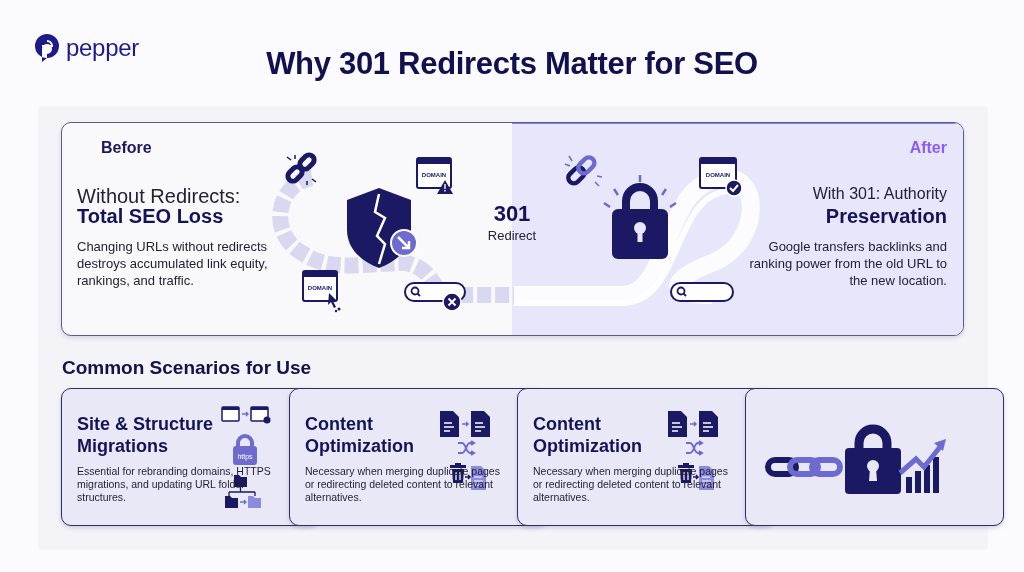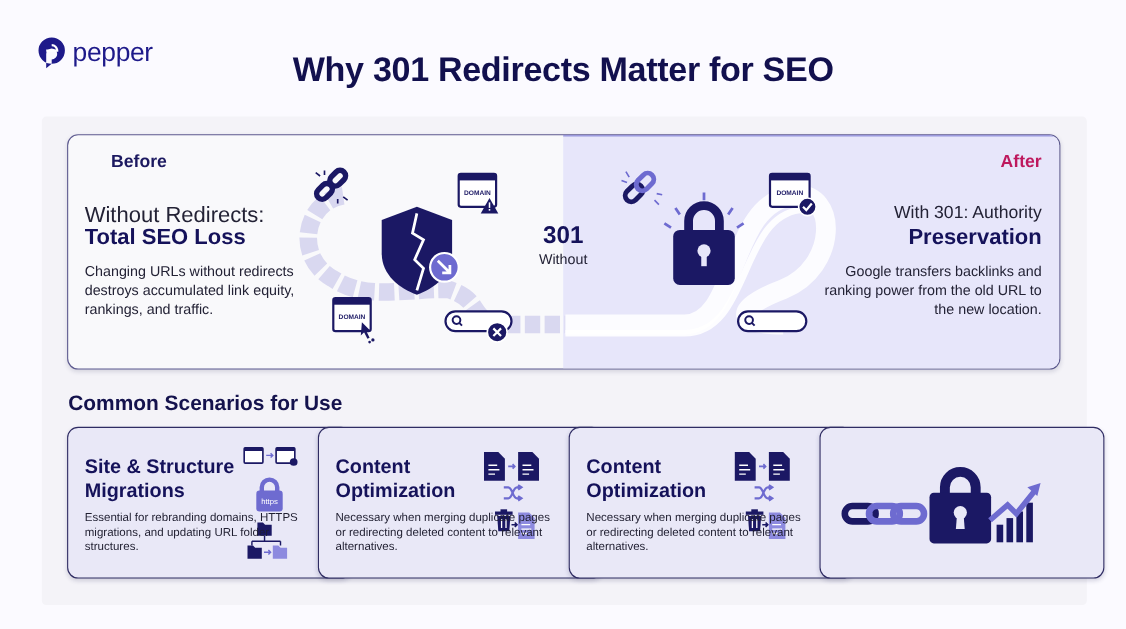--- a/index.html
+++ b/index.html
@@ -29,21 +29,21 @@
     background: #f9f9fb;
     box-shadow: 0 2px 4px rgba(40,40,90,.15);
   }
   .compare .after-bg {
     position: absolute; left: 450px; top: 0; right: 0; bottom: 0; background: #e7e6fa;
   }
   .compare .top-line-after {
     position: absolute; left: 450px; right: 0; top: -1px; height: 2px; background: #8683d6;
   }
   .before-label { position: absolute; left: 15px; top: 16px; font-size: 16px; font-weight: 700; color: #1c1960; margin-left: 24px; }
-  .after-label { position: absolute; right: 16px; top: 16px; font-size: 16px; font-weight: 700; color: #be185d; }
+  .after-label { position: absolute; right: 16px; top: 16px; font-size: 16px; font-weight: 700; color: #8b5cf6; }
   .b-sub { position: absolute; left: 15px; top: 62px; font-size: 20px; color: #232235; }
   .b-head { position: absolute; left: 15px; top: 82px; font-size: 20px; font-weight: 700; color: #15125a; }
   .b-desc { position: absolute; left: 15px; top: 115px; width: 210px; font-size: 13px; line-height: 17px; color: #232235; }
   .a-sub { position: absolute; right: 16px; top: 62px; font-size: 16px; color: #232235; text-align: right; }
   .a-head { position: absolute; right: 16px; top: 82px; font-size: 20px; font-weight: 700; color: #15125a; text-align: right; }
   .a-desc { position: absolute; right: 16px; top: 115px; width: 200px; font-size: 13px; line-height: 17px; color: #232235; text-align: right; }
   .mid-301 { position: absolute; left: 420px; top: 78px; width: 60px; text-align: center; }
   .mid-301 .num { font-size: 22px; font-weight: 700; color: #15125a; display: block; }
   .mid-301 .lbl { font-size: 13px; color: #232235; display: block; margin-top: 1px; }
   .art { position: absolute; left: 0; top: 0; }
@@ -153,21 +153,21 @@
     </g>
   </svg>
 
   <div class="before-label">Before</div>
   <div class="b-sub">Without Redirects:</div>
   <div class="b-head">Total SEO Loss</div>
   <div class="b-desc">Changing URLs without redirects destroys accumulated link equity, rankings, and traffic.</div>
 
   <div class="mid-301">
     <span class="num">301</span>
-    <span class="lbl">Without</span>
+    <span class="lbl">Redirect</span>
   </div>
 
   <div class="after-label">After</div>
   <div class="a-sub">With 301: Authority</div>
   <div class="a-head">Preservation</div>
   <div class="a-desc">Google transfers backlinks and ranking power from the old URL to the new location.</div>
 </div>
 
 <h2 class="section-title">Common Scenarios for Use</h2>
 

